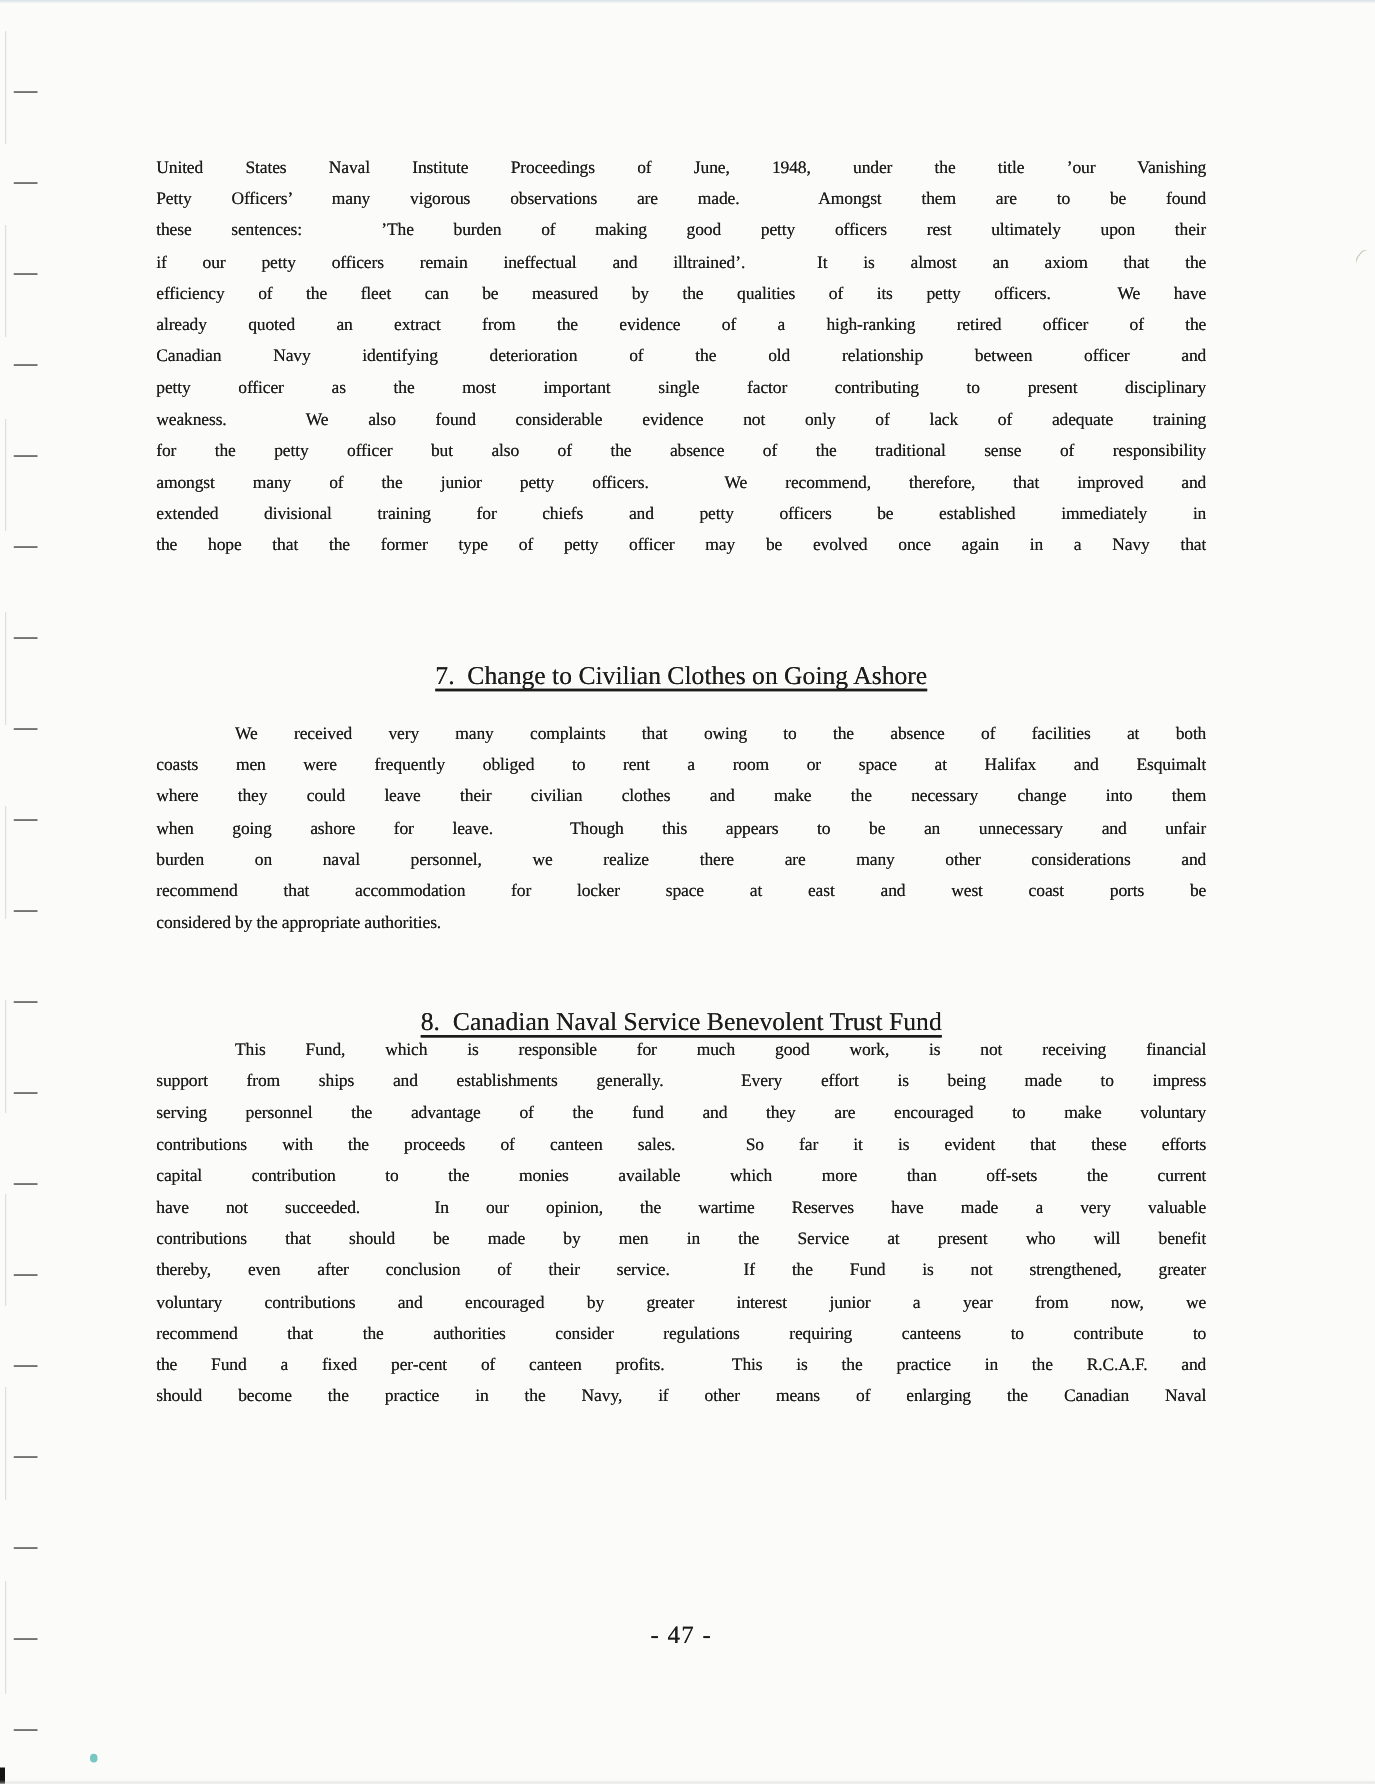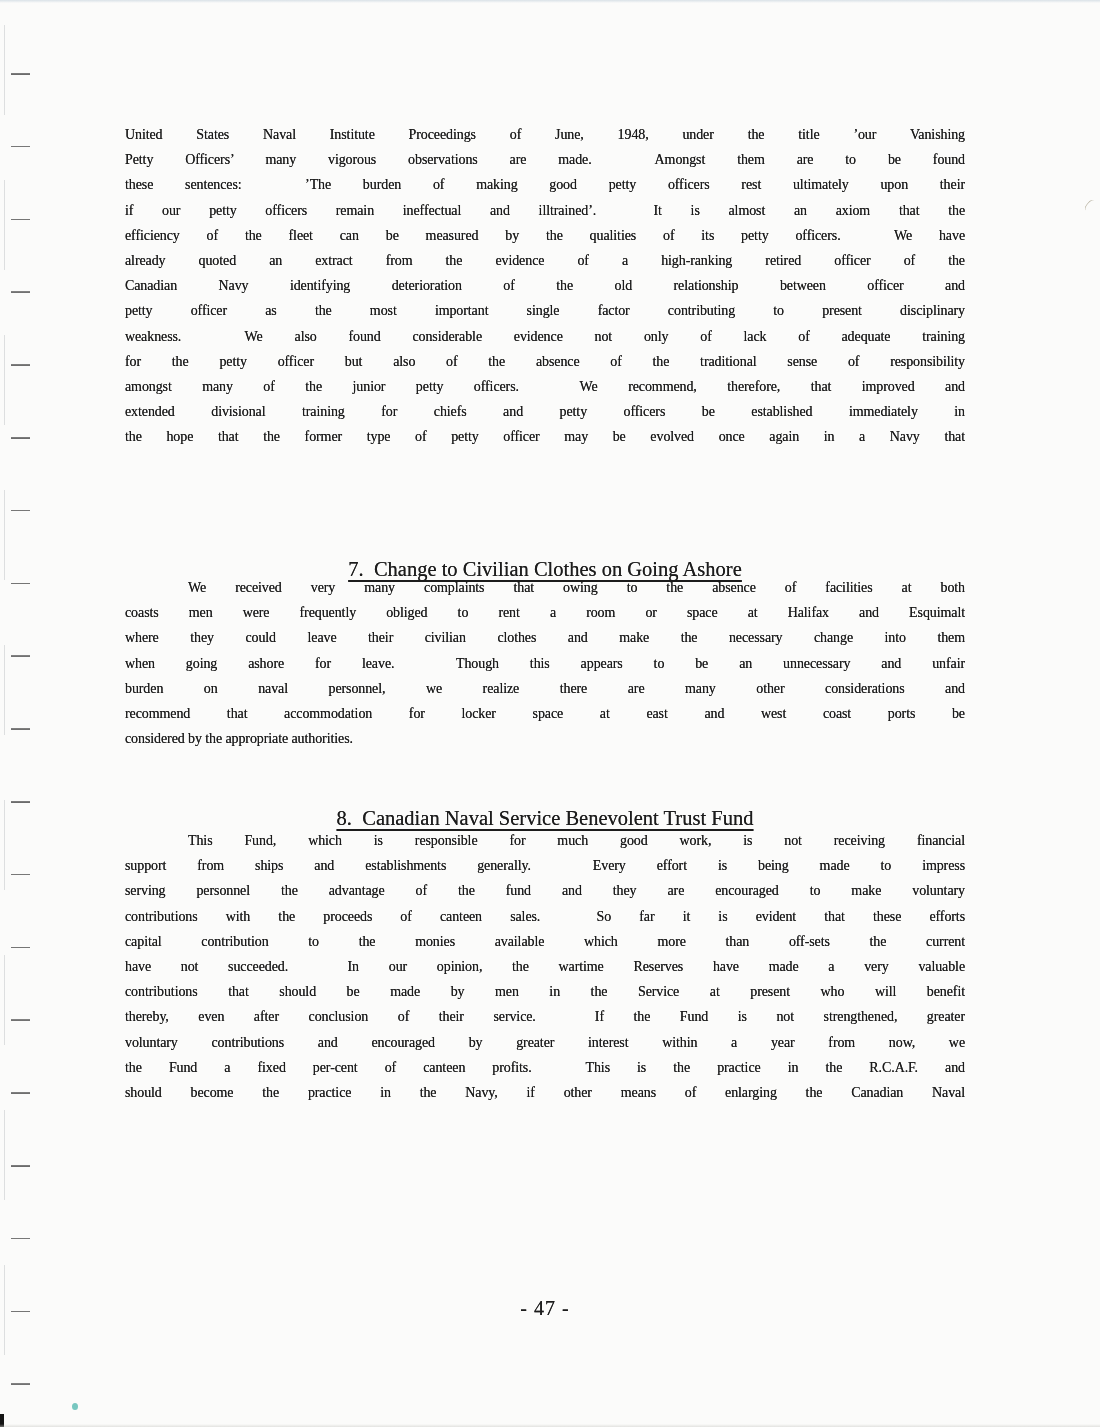--- a/index.html
+++ b/index.html
@@ -69,21 +69,21 @@
       <div class="jline">already quoted an extract from the evidence of a high-ranking retired officer of the</div>
       <div class="jline">Canadian Navy identifying deterioration of the old relationship between officer and</div>
       <div class="jline">petty officer as the most important single factor contributing to present disciplinary</div>
       <div class="jline">weakness.&nbsp; We also found considerable evidence not only of lack of adequate training</div>
       <div class="jline">for the petty officer but also of the absence of the traditional sense of responsibility</div>
       <div class="jline">amongst many of the junior petty officers.&nbsp; We recommend, therefore, that improved and</div>
       <div class="jline">extended divisional training for chiefs and petty officers be established immediately in</div>
       <div class="jline">the hope that the former type of petty officer may be evolved once again in a Navy that</div>
     </div>
 
-  <div class="heading" style="top:557px">
+  <div class="heading" style="top:529px">
     <span class="hu">7.&nbsp; Change to Civilian Clothes on Going Ashore</span>
   </div>
 
   <div class="para" style="top:575px">
       <div class="jline indent">We received very many complaints that owing to the absence of facilities at both</div>
       <div class="jline">coasts men were frequently obliged to rent a room or space at Halifax and Esquimalt</div>
       <div class="jline">where they could leave their civilian clothes and make the necessary change into them</div>
       <div class="jline">when going ashore for leave.&nbsp; Though this appears to be an unnecessary and unfair</div>
       <div class="jline">burden on naval personnel, we realize there are many other considerations and</div>
       <div class="jline">recommend that accommodation for locker space at east and west coast ports be</div>
@@ -96,21 +96,22 @@
 
   <div class="para" style="top:828px">
       <div class="jline indent">This Fund, which is responsible for much good work, is not receiving financial</div>
       <div class="jline">support from ships and establishments generally.&nbsp; Every effort is being made to impress</div>
       <div class="jline">serving personnel the advantage of the fund and they are encouraged to make voluntary</div>
       <div class="jline">contributions with the proceeds of canteen sales.&nbsp; So far it is evident that these efforts</div>
       <div class="jline">capital contribution to the monies available which more than off-sets the current</div>
       <div class="jline">have not succeeded.&nbsp; In our opinion, the wartime Reserves have made a very valuable</div>
       <div class="jline">contributions that should be made by men in the Service at present who will benefit</div>
       <div class="jline">thereby, even after conclusion of their service.&nbsp; If the Fund is not strengthened, greater</div>
-      <div class="jline">voluntary contributions and encouraged by greater interest within a year from now, we</div>
+      <div class="jline">voluntary contributions and encouraged by greater interest junior a year from now, we</div>
+      <div class="jline">recommend that the authorities consider regulations requiring canteens to contribute to</div>
       <div class="jline">the Fund a fixed per-cent of canteen profits.&nbsp; This is the practice in the R.C.A.F. and</div>
       <div class="jline">should become the practice in the Navy, if other means of enlarging the Canadian Naval</div>
     </div>
 
   <div class="pagenum">- 47 -</div>
 
   <div class="artifact-squiggle"></div>
   <div class="artifact-dot"></div>
   <div class="corner-notch"></div>
   <div class="bottom-edge"></div>

